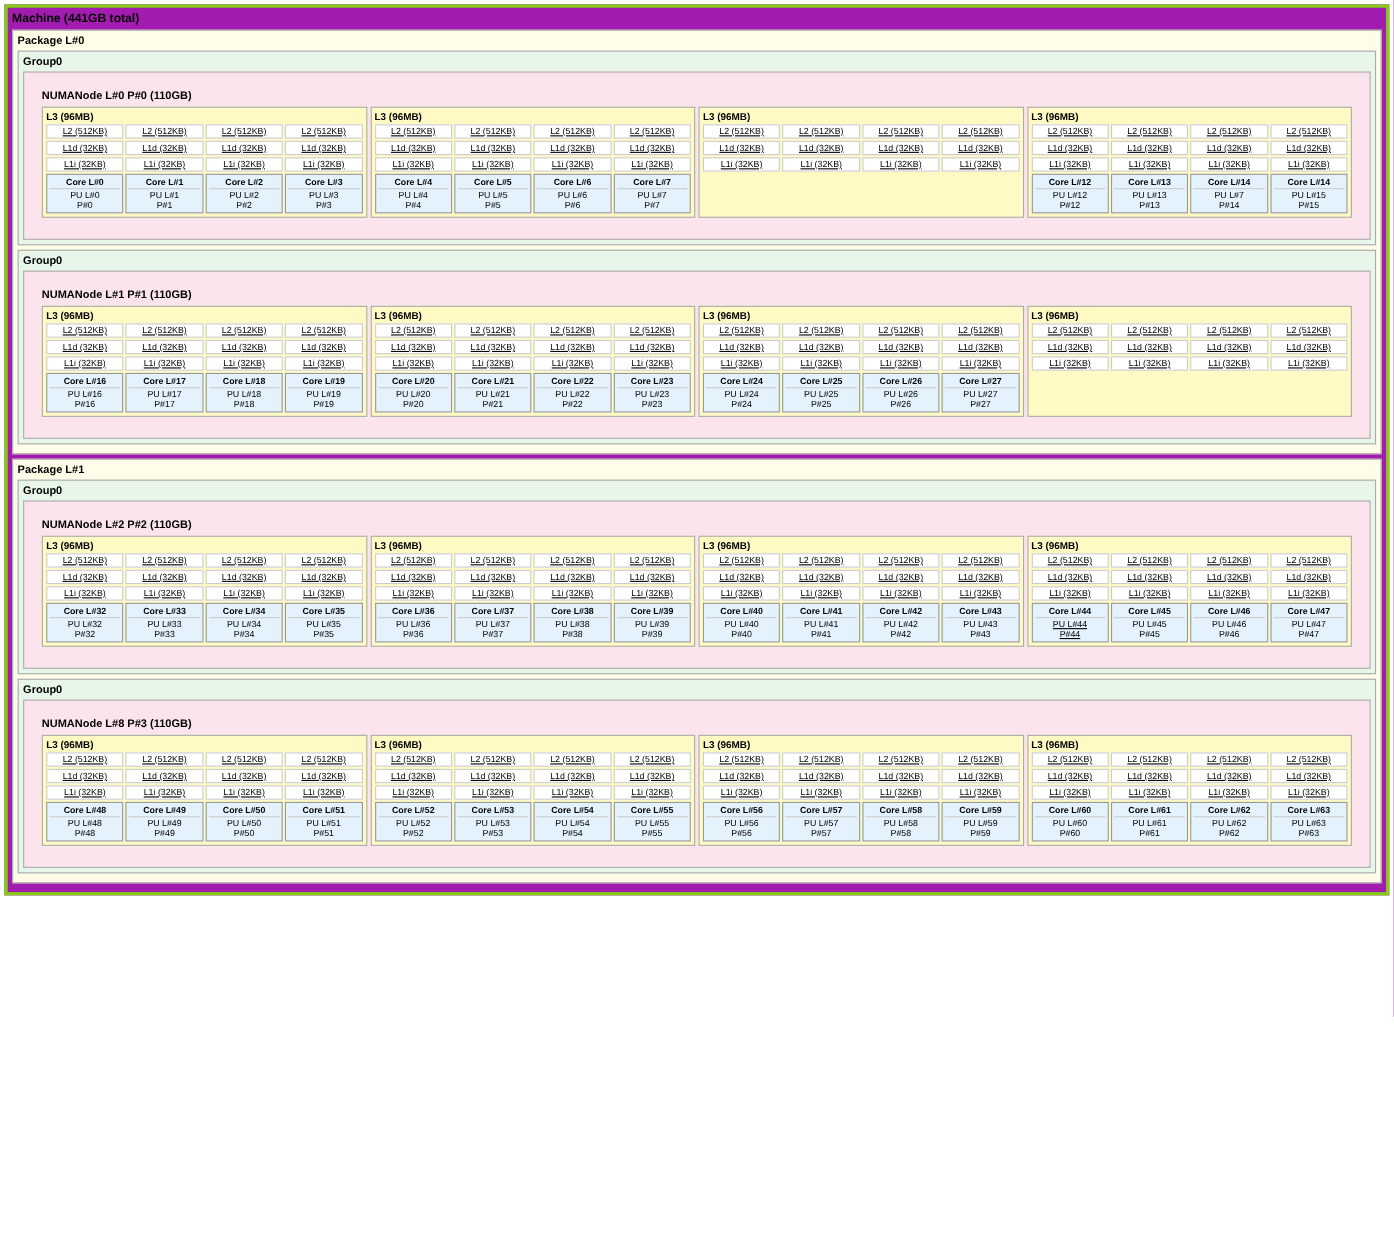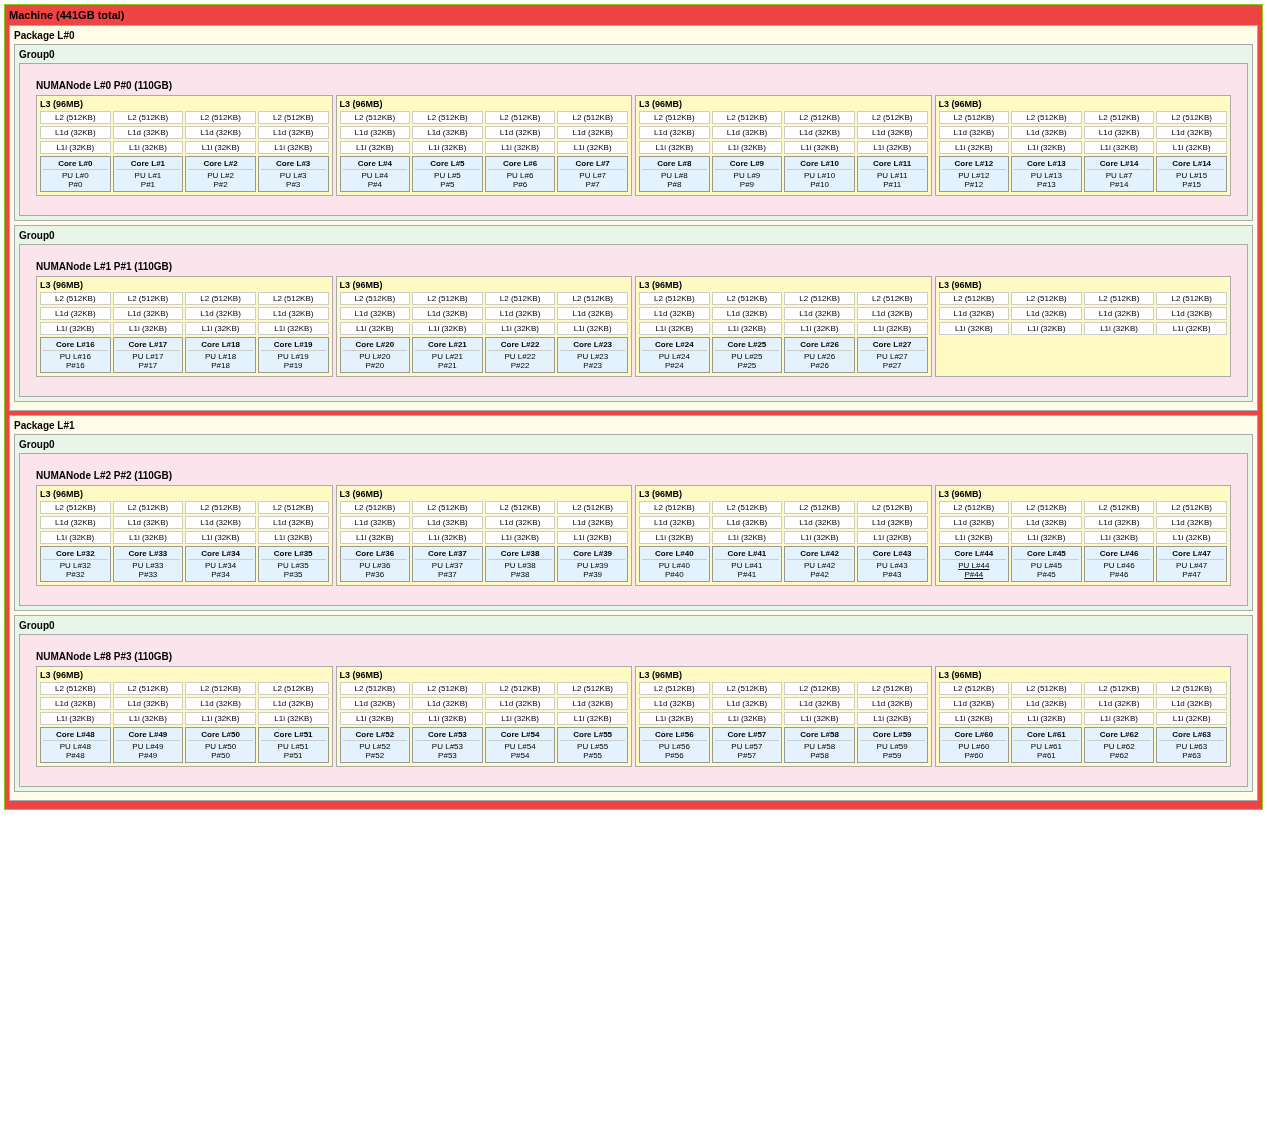--- a/index.html
+++ b/index.html
@@ -1,20 +1,20 @@
 <!DOCTYPE html>
 <html><head>
   <meta charset="utf-8">
   <style>
     * { box-sizing: border-box; margin: 0; padding: 0; }
     body { font-family: Arial, sans-serif; font-size: 10px; background: #fff; padding: 4px; }
     
     .machine-box {
-      border: 1px solid #84cc16;
-      background: #ef4444;
+      border: 3px solid #84cc16;
+      background: #a21caf;
       padding: 4px;
       margin-bottom: 8px;
     }
     .machine-title {
       font-size: 11px;
       font-weight: bold;
       margin-bottom: 4px;
     }
     .package-box {
       border: 1px solid #aaa;
@@ -62,20 +62,21 @@
     }
     .l3-title {
       font-size: 9px;
       font-weight: bold;
       margin-bottom: 2px;
     }
     .cache-row {
       display: flex;
       gap: 2px;
       margin-bottom: 2px;
+      text-decoration: underline;
     }
     .cache-cell {
       border: 1px solid #ccc;
       background: #fff;
       padding: 1px 2px;
       font-size: 8px;
       flex: 1;
       text-align: center;
       white-space: nowrap;
     }
@@ -214,42 +215,20 @@
                   <div class="cache-cell">L1d (32KB)</div>
                   <div class="cache-cell">L1d (32KB)</div>
                   <div class="cache-cell">L1d (32KB)</div>
                 </div>
                 <div class="cache-row">
                   <div class="cache-cell">L1i (32KB)</div>
                   <div class="cache-cell">L1i (32KB)</div>
                   <div class="cache-cell">L1i (32KB)</div>
                   <div class="cache-cell">L1i (32KB)</div>
                 </div>
-                <div class="core-row">
-                  <div class="core-box">
-                    <div class="core-label">Core L#8</div>
-                    <div class="pu-label" style="white-space: pre;">PU L#8
-P#8</div>
-                  </div>
-                  <div class="core-box">
-                    <div class="core-label">Core L#9</div>
-                    <div class="pu-label" style="white-space: pre;">PU L#9
-P#9</div>
-                  </div>
-                  <div class="core-box">
-                    <div class="core-label">Core L#10</div>
-                    <div class="pu-label" style="white-space: pre;">PU L#10
-P#10</div>
-                  </div>
-                  <div class="core-box">
-                    <div class="core-label">Core L#11</div>
-                    <div class="pu-label" style="white-space: pre;">PU L#11
-P#11</div>
-                  </div>
-                </div>
               </div>
               <div class="l3-block">
                 <div class="l3-title">L3 (96MB)</div>
                 <div class="cache-row">
                   <div class="cache-cell">L2 (512KB)</div>
                   <div class="cache-cell">L2 (512KB)</div>
                   <div class="cache-cell">L2 (512KB)</div>
                   <div class="cache-cell">L2 (512KB)</div>
                 </div>
                 <div class="cache-row">

